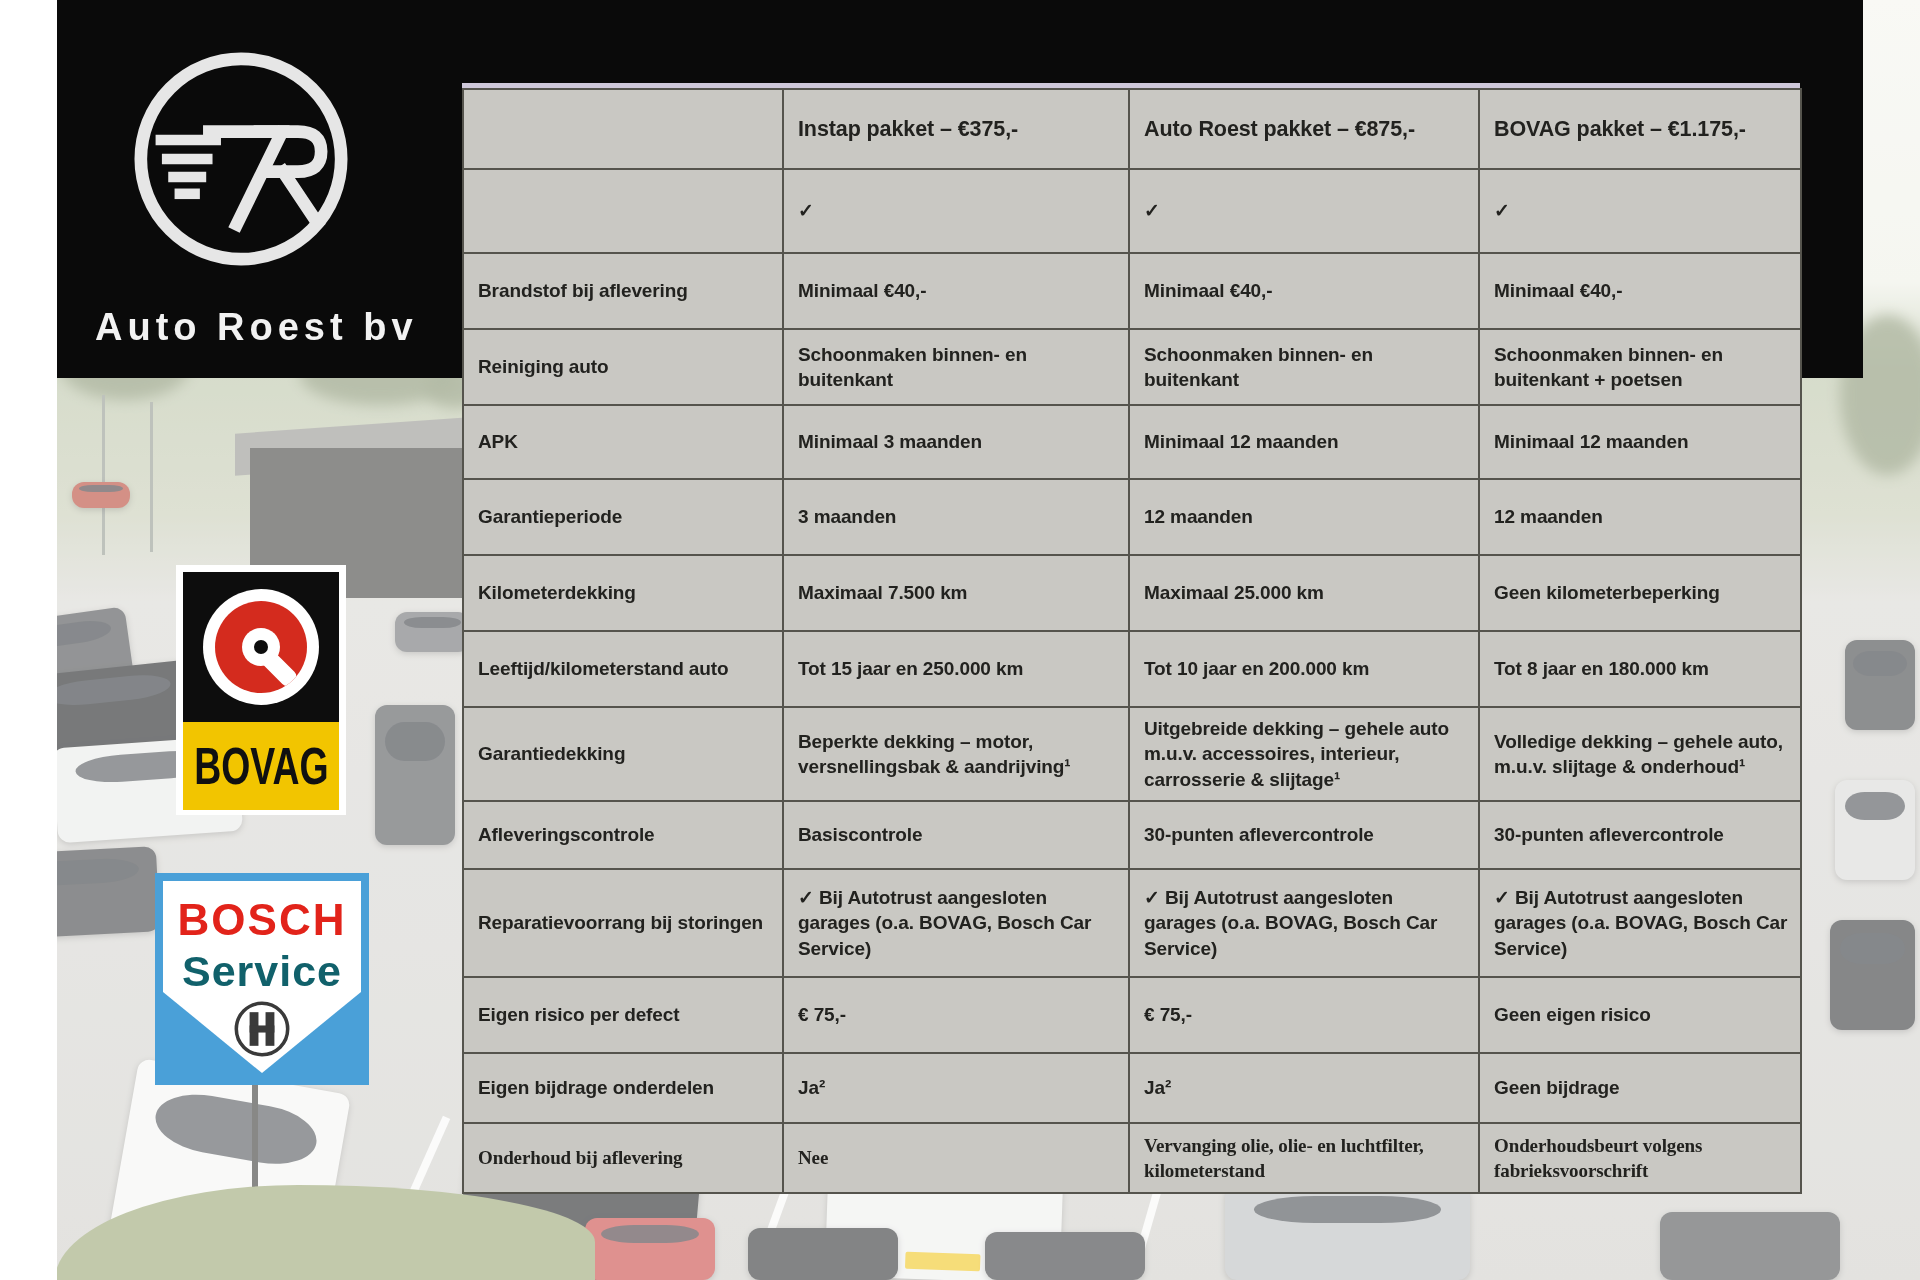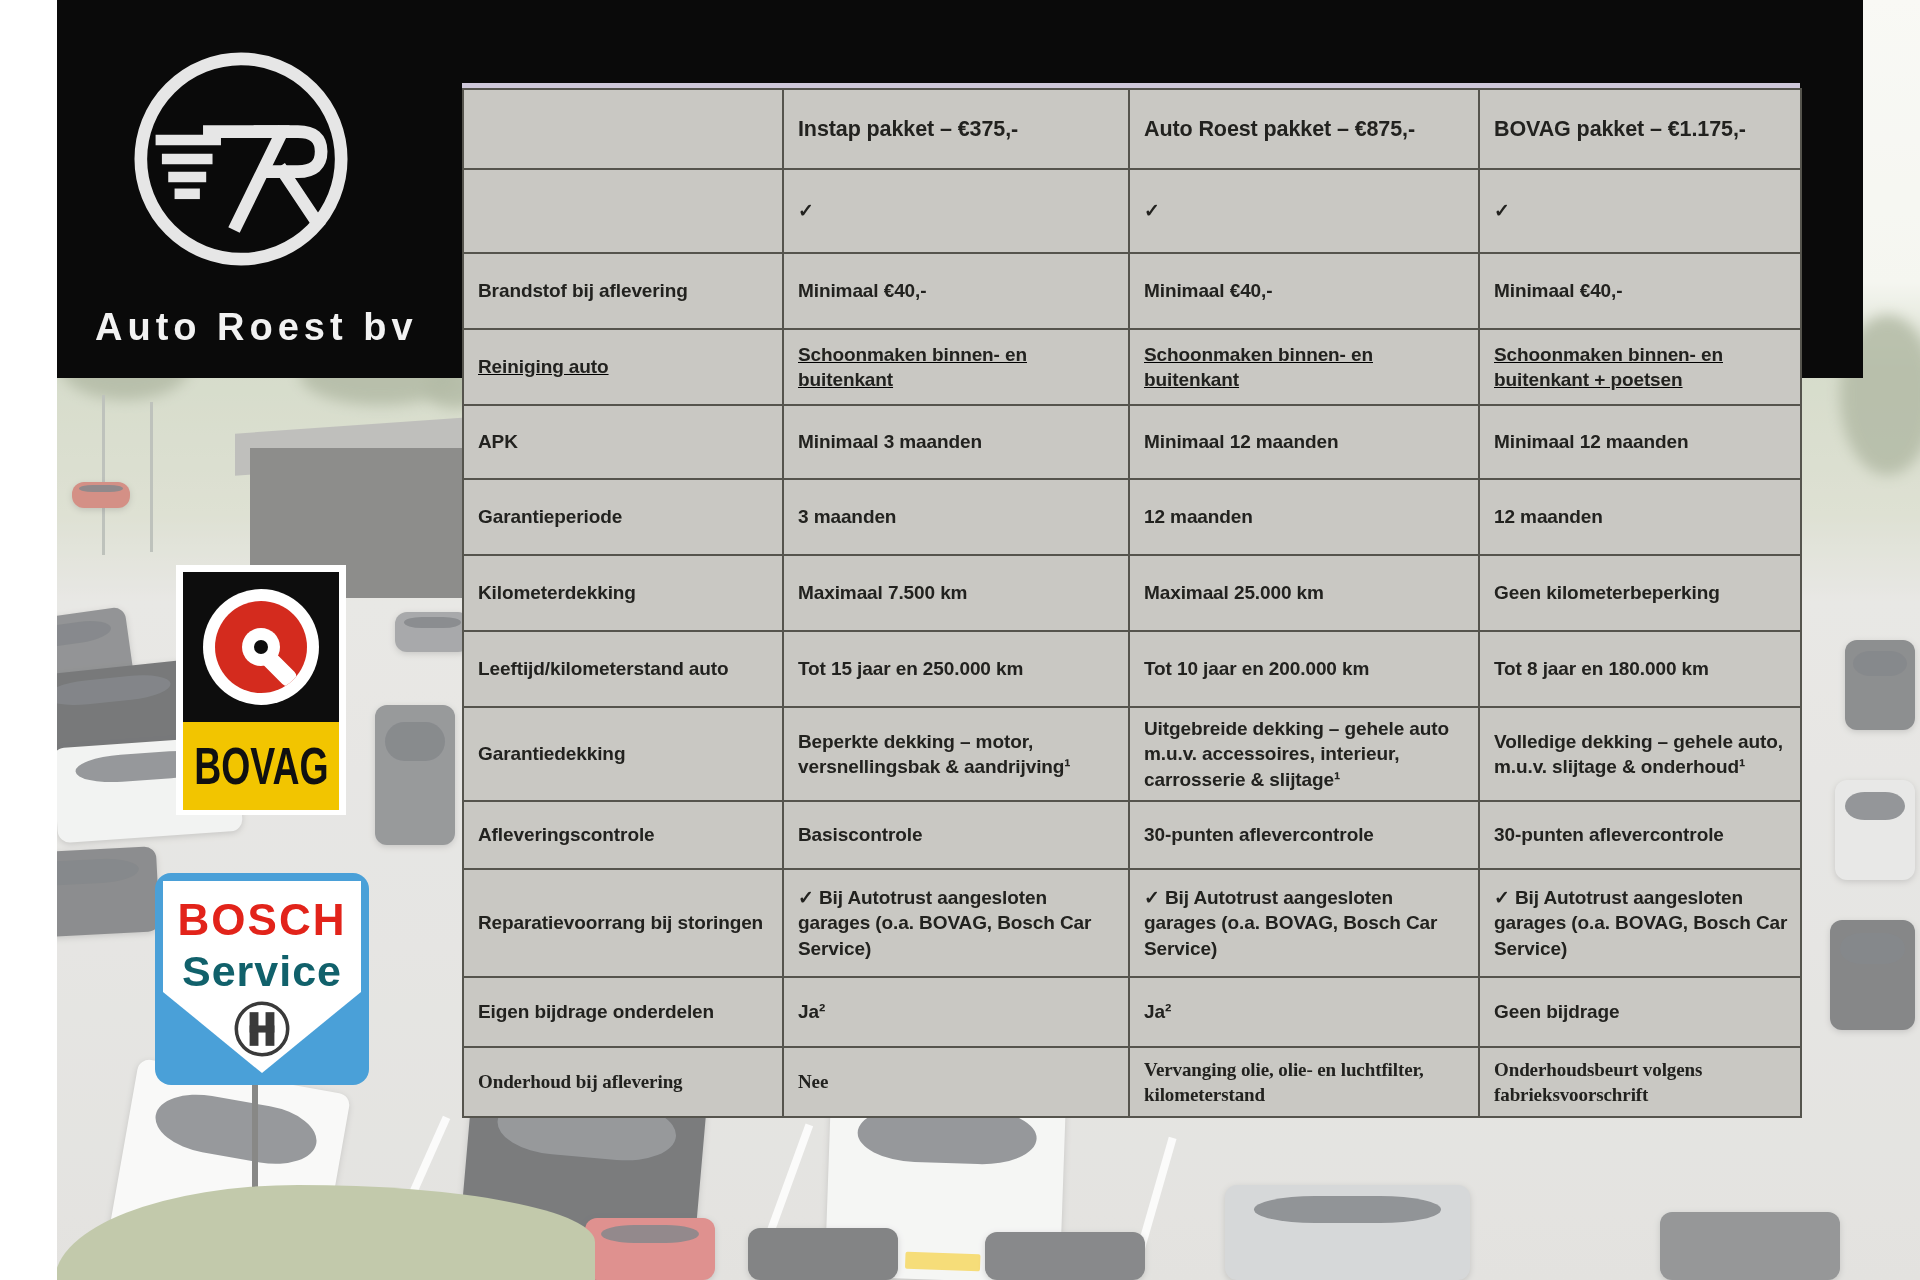--- a/index.html
+++ b/index.html
@@ -40,21 +40,21 @@
              display:flex;align-items:center;justify-content:center;}
   .bovag-ring{width:116px;height:116px;border-radius:50%;background:#ffffff;display:flex;align-items:center;justify-content:center;}
   .bovag-disc{position:relative;width:92px;height:92px;border-radius:50%;background:var(--bovag_red,#d42b1e);overflow:hidden;}
   .bovag-stem{position:absolute;left:38px;top:42px;width:17px;height:54px;background:#ffffff;border-radius:8px;transform:rotate(-45deg);transform-origin:50% 8px;}
   .bovag-hub{position:absolute;left:27px;top:27px;width:38px;height:38px;border-radius:50%;background:#ffffff;}
   .bovag-hole{position:absolute;left:39px;top:39px;width:14px;height:14px;border-radius:50%;background:#0d0d0d;}
   .bovag-bottom{position:absolute;left:7px;top:157px;width:156px;height:88px;background:var(--bovag_yellow,#f2c500);
                 display:flex;align-items:center;justify-content:center;}
   .bovag-word{font-size:52px;font-weight:bold;color:#101010;letter-spacing:0;transform:scaleX(.72);transform-origin:center;}
 
-  .bosch{position:absolute;left:155px;top:873px;width:214px;height:212px;background:var(--bosch_blue,#4aa0d8);border-radius:16px;}
+  .bosch{position:absolute;left:155px;top:873px;width:214px;height:212px;background:var(--bosch_blue,#4aa0d8);border-radius:0;}
   .bosch-shield{position:absolute;left:8px;top:8px;width:198px;height:198px;background:#ffffff;
                 clip-path:polygon(0 0,100% 0,100% 56%,50% 97%,0 56%);
                 display:flex;flex-direction:column;align-items:center;}
   .bosch-word1{margin-top:14px;color:var(--bosch_red,#e2231a);font-weight:bold;font-size:44px;letter-spacing:2px;}
   .bosch-word2{margin-top:2px;color:var(--bosch_teal,#11616b);font-weight:bold;font-size:43px;letter-spacing:1px;}
   .bosch-armature{margin-top:2px;}
 
   
   .pkg-wrap{position:absolute;left:462px;top:83px;width:1338px;border-top:5px solid var(--table_top_accent,#cfc8da);}
   table.pkg{border-collapse:collapse;table-layout:fixed;width:1338px;}
@@ -216,21 +216,21 @@
             <td>✓</td>
             <td>✓</td>
             <td>✓</td>
           </tr>
           <tr style="height: 76px;">
             <td>Brandstof bij aflevering</td>
             <td>Minimaal €40,-</td>
             <td>Minimaal €40,-</td>
             <td>Minimaal €40,-</td>
           </tr>
-          <tr style="height: 76px; text-decoration: underline;">
+          <tr style="height: 76px;">
             <td>Reiniging auto</td>
             <td>Schoonmaken binnen- en buitenkant</td>
             <td>Schoonmaken binnen- en buitenkant</td>
             <td>Schoonmaken binnen- en buitenkant + poetsen</td>
           </tr>
           <tr style="height: 74px;">
             <td>APK</td>
             <td>Minimaal 3 maanden</td>
             <td>Minimaal 12 maanden</td>
             <td>Minimaal 12 maanden</td>
@@ -264,20 +264,26 @@
             <td>Basiscontrole</td>
             <td>30-punten aflevercontrole</td>
             <td>30-punten aflevercontrole</td>
           </tr>
           <tr style="height: 108px;">
             <td>Reparatievoorrang bij storingen</td>
             <td>✓ Bij Autotrust aangesloten garages (o.a. BOVAG, Bosch Car Service)</td>
             <td>✓ Bij Autotrust aangesloten garages (o.a. BOVAG, Bosch Car Service)</td>
             <td>✓ Bij Autotrust aangesloten garages (o.a. BOVAG, Bosch Car Service)</td>
           </tr>
+          <tr style="height: 76px;">
+            <td>Eigen risico per defect</td>
+            <td>€ 75,-</td>
+            <td>€ 75,-</td>
+            <td>Geen eigen risico</td>
+          </tr>
           <tr style="height: 70px;">
             <td>Eigen bijdrage onderdelen</td>
             <td>Ja²</td>
             <td>Ja²</td>
             <td>Geen bijdrage</td>
           </tr>
           <tr style="height: 70px; font-family: Liberation Serif, serif;">
             <td>Onderhoud bij aflevering</td>
             <td>Nee</td>
             <td>Vervanging olie, olie- en luchtfilter, kilometerstand</td>

